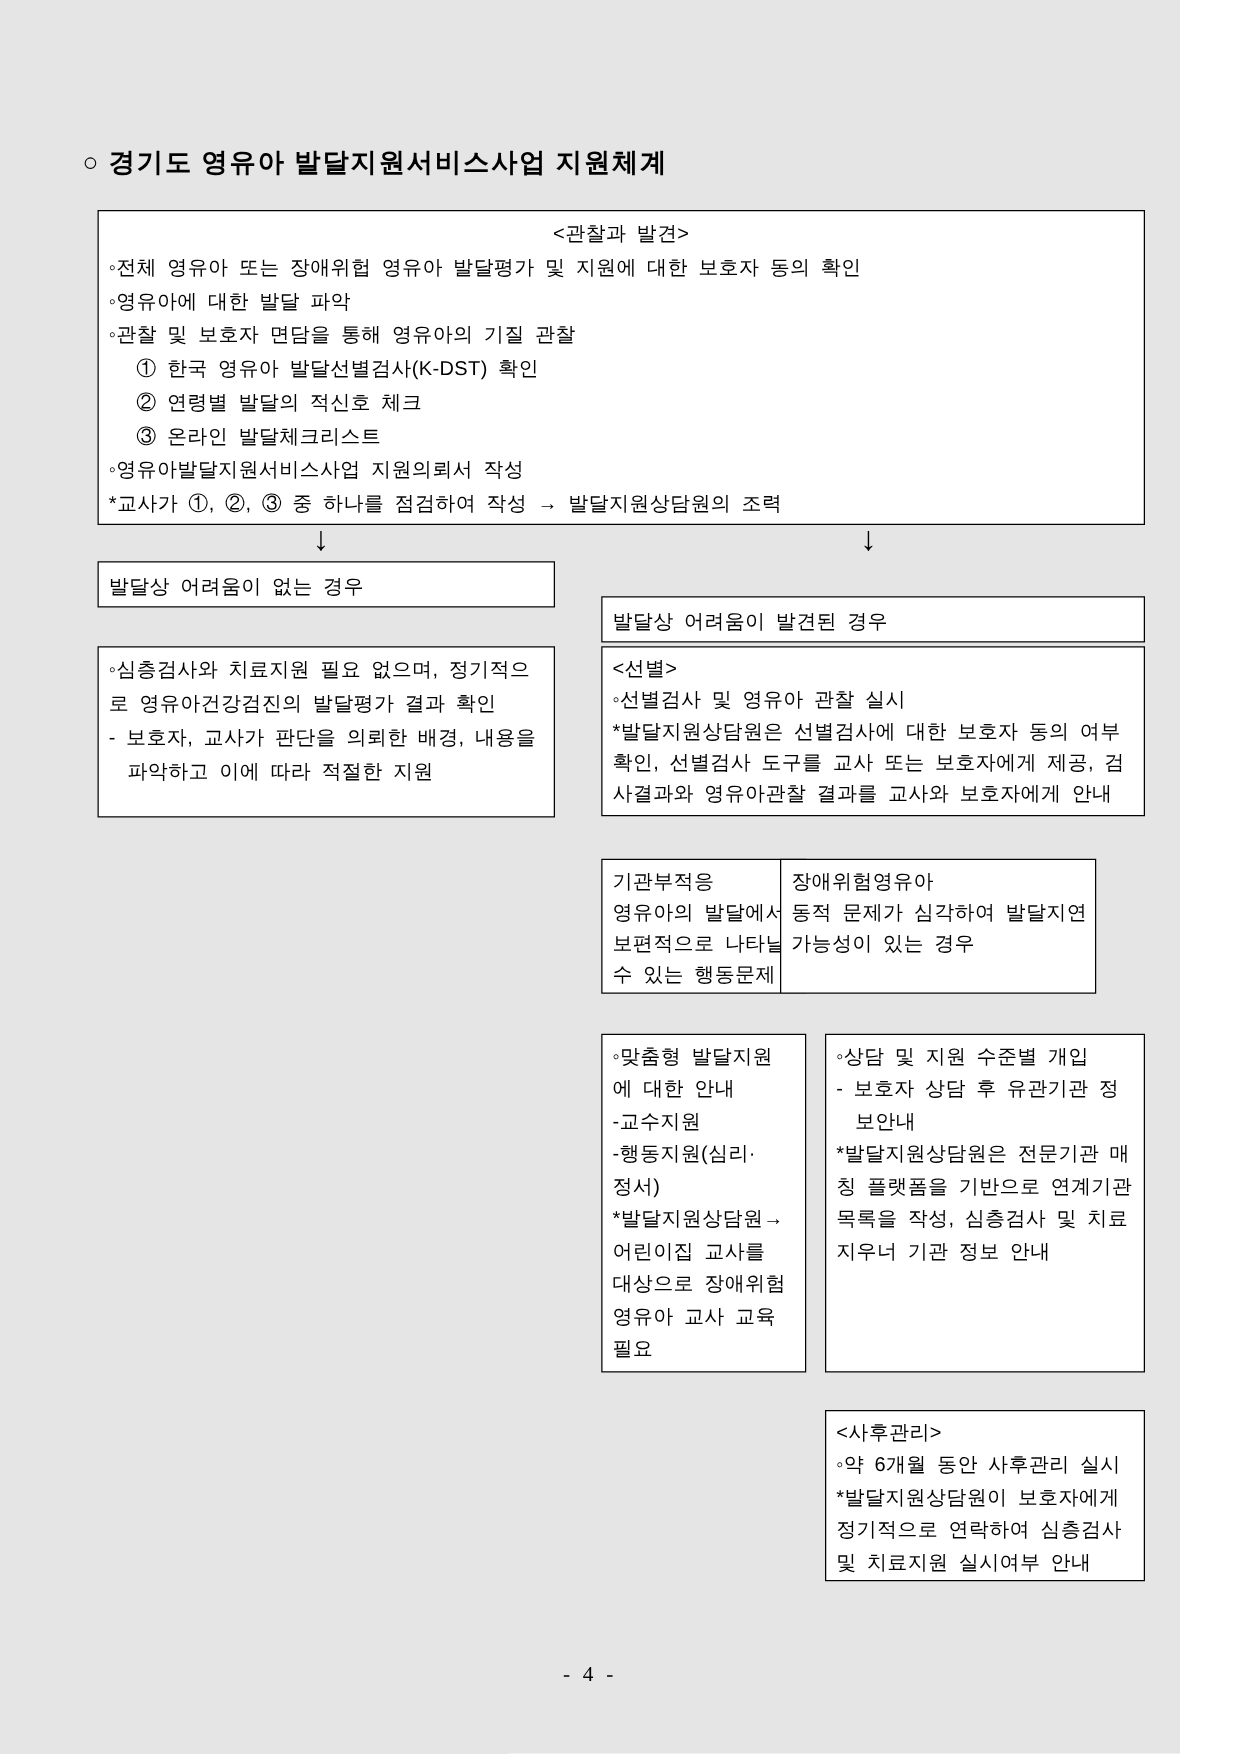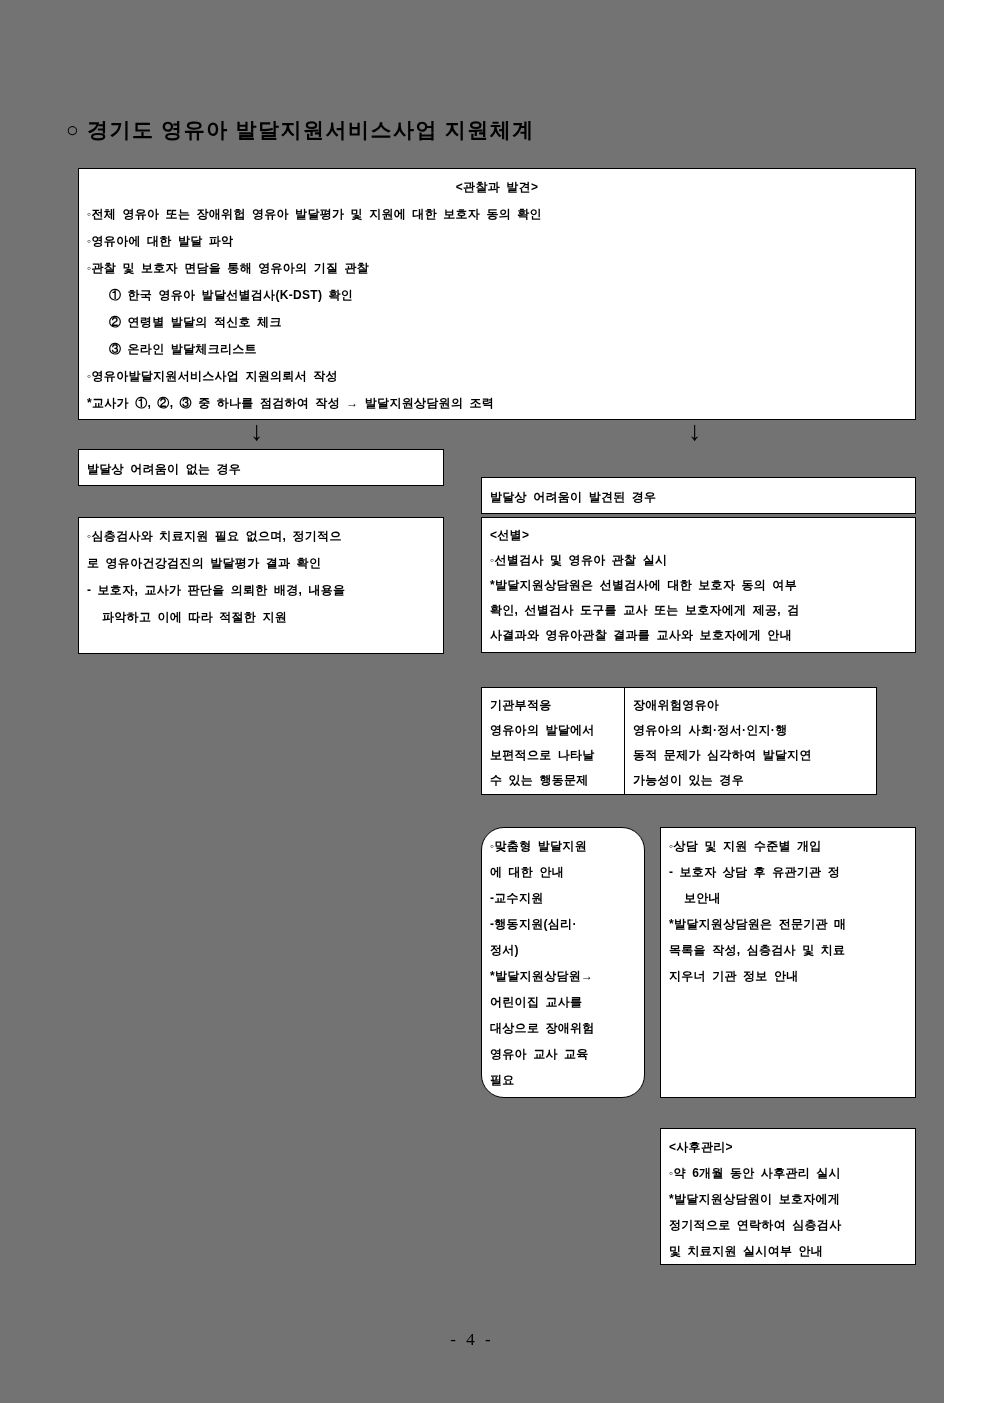--- a/index.html
+++ b/index.html
@@ -1,66 +1,65 @@
 <!DOCTYPE html>
 <html><head>
 <meta charset="utf-8">
 <style>
   html, body { margin: 0; padding: 0; background: #ffffff; }
   .page {
     position: relative;
     width: 944px;
     height: 1403px;
-    background: #737373;
+    background: #e5e5e5;
     color: #000000;
     font-family: "Liberation Sans", sans-serif;
     overflow: hidden;
   }
   .doc-title {
     position: absolute;
     left: 66px;
     top: 116px;
     font-family: "Liberation Serif", serif;
     font-weight: bold;
     font-size: 21px;
     letter-spacing: 1.5px;
     color: #000000;
     white-space: nowrap;
   }
   .box {
     position: absolute;
     border: 1.5px solid #000000;
     box-sizing: border-box;
     background: #ffffff;
-    font-size: 12px;
+    font-size: 16px;
     line-height: 27px;
     padding: 5px 8px;
     word-spacing: 0.22em;
     letter-spacing: 0.3px;
     white-space: nowrap;
-    font-weight: bold;
   }
   .box-observation { left: 78px; top: 168px; width: 838px; height: 252px; border-width: 1px; }
   .box-observation .heading { text-align: center; }
   .arrow {
     position: absolute;
     top: 416px;
     font-size: 27px;
     font-weight: bold;
     color: #000000;
   }
   .arrow-left  { left: 250px; }
   .arrow-right { left: 688px; }
   .box-case-left  { left: 78px;  top: 449px; width: 366px; height: 37px; padding-top: 6px; }
   .box-case-right { left: 481px; top: 449px; width: 435px; height: 37px; padding-top: 6px; margin-top: 28px; }
   .box-no-difficulty { left: 78px;  top: 517px; width: 366px; height: 137px; }
   .box-screening     { left: 481px; top: 517px; width: 435px; height: 136px; line-height: 25px; }
   .box-maladjustment { left: 481px; top: 687px; width: 164px; height: 108px; line-height: 25px; }
   .box-risk          { left: 624px; top: 687px; width: 253px; height: 108px; line-height: 25px; }
-  .box-tailored      { left: 481px; top: 827px; width: 164px; height: 271px; line-height: 26px; border-radius: 23px; }
+  .box-tailored      { left: 481px; top: 827px; width: 164px; height: 271px; line-height: 26px; }
   .box-counseling    { left: 660px; top: 827px; width: 256px; height: 271px; line-height: 26px; }
   .box-followup      { left: 660px; top: 1128px; width: 256px; height: 137px; line-height: 26px; }
   .ind-num  { padding-left: 22px; }
   .ind-cont { padding-left: 15px; }
   .page-number {
     position: absolute;
     left: 0;
     top: 1330px;
     width: 100%;
     text-align: center;
@@ -112,21 +111,20 @@
 
   <div class="box box-maladjustment">
     <div>기관부적응</div>
     <div>영유아의 발달에서</div>
     <div>보편적으로 나타날</div>
     <div>수 있는 행동문제</div>
   </div>
 
   <div class="box box-risk">
     <div>장애위험영유아</div>
-    <div>영유아의 사회·정서·인지·행</div>
     <div>동적 문제가 심각하여 발달지연</div>
     <div>가능성이 있는 경우</div>
   </div>
 
   <div class="box box-tailored">
     <div>◦맞춤형 발달지원</div>
     <div>에 대한 안내</div>
     <div>-교수지원</div>
     <div>-행동지원(심리·</div>
     <div>정서)</div>
@@ -135,20 +133,21 @@
     <div>대상으로 장애위험</div>
     <div>영유아 교사 교육</div>
     <div>필요</div>
   </div>
 
   <div class="box box-counseling">
     <div>◦상담 및 지원 수준별 개입</div>
     <div>- 보호자 상담 후 유관기관 정</div>
     <div class="ind-cont">보안내</div>
     <div>*발달지원상담원은 전문기관 매</div>
+    <div>칭 플랫폼을 기반으로 연계기관</div>
     <div>목록을 작성, 심층검사 및 치료</div>
     <div>지우너 기관 정보 안내</div>
   </div>
 
   <div class="box box-followup">
     <div>&lt;사후관리&gt;</div>
     <div>◦약 6개월 동안 사후관리 실시</div>
     <div>*발달지원상담원이 보호자에게</div>
     <div>정기적으로 연락하여 심층검사</div>
     <div>및 치료지원 실시여부 안내</div>

